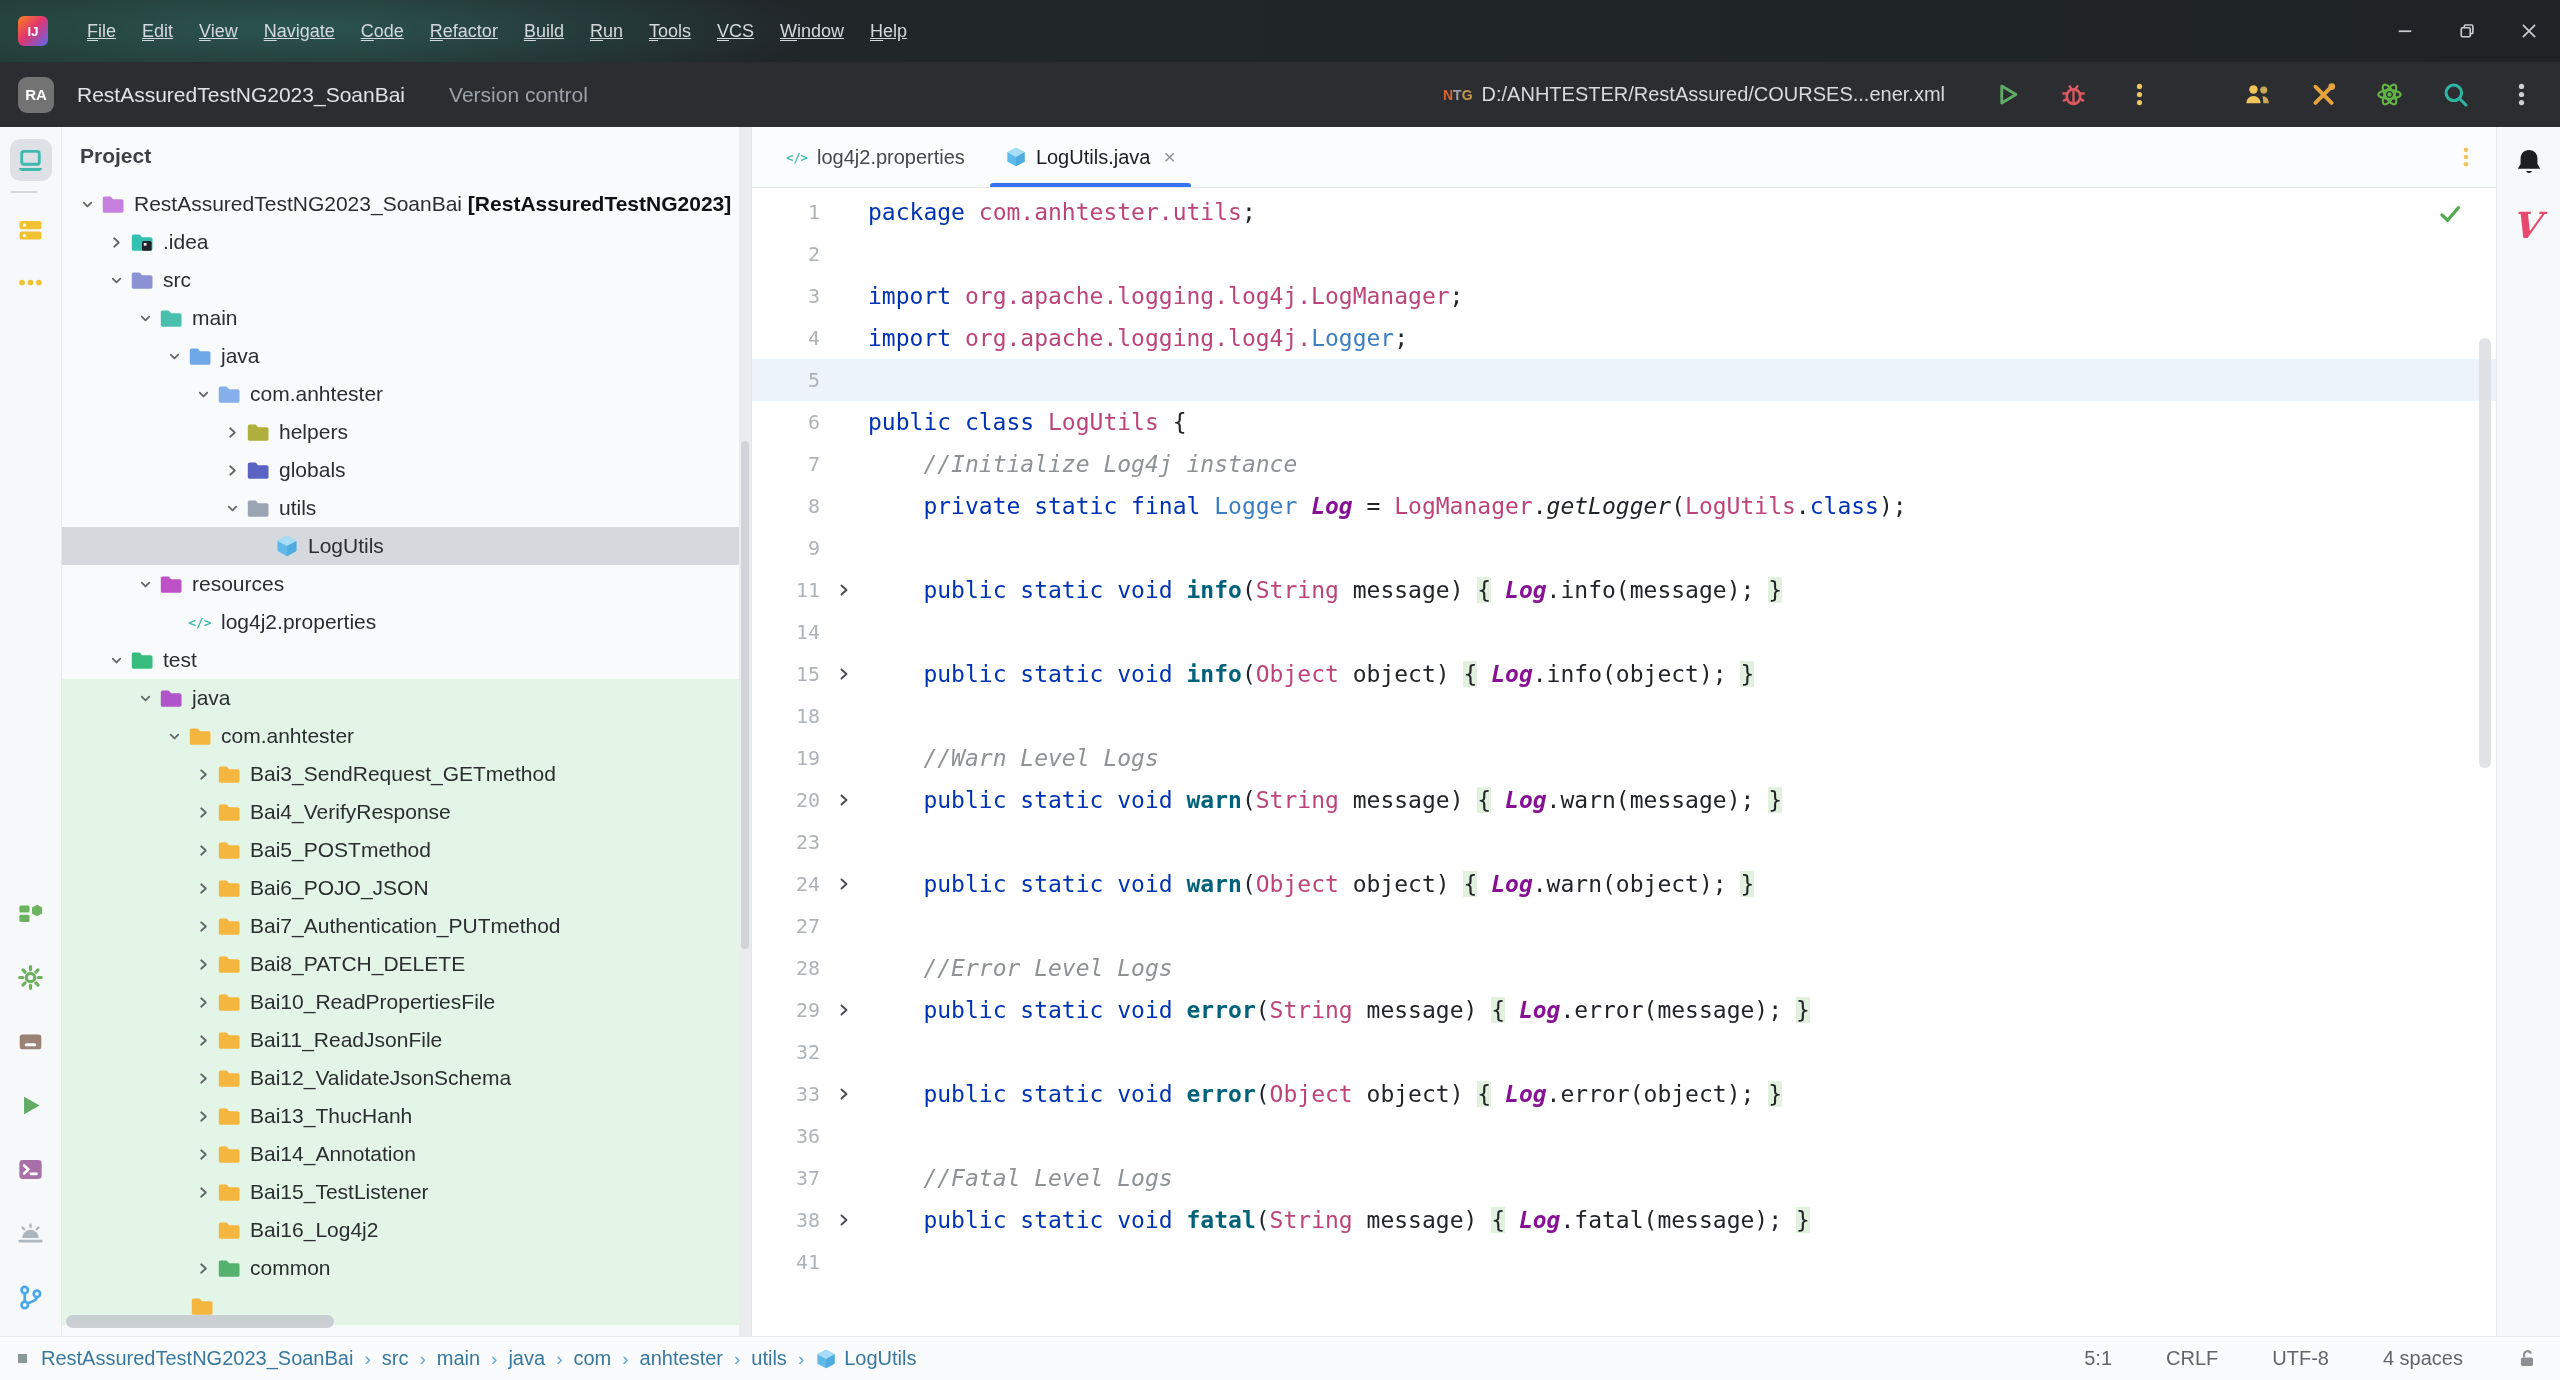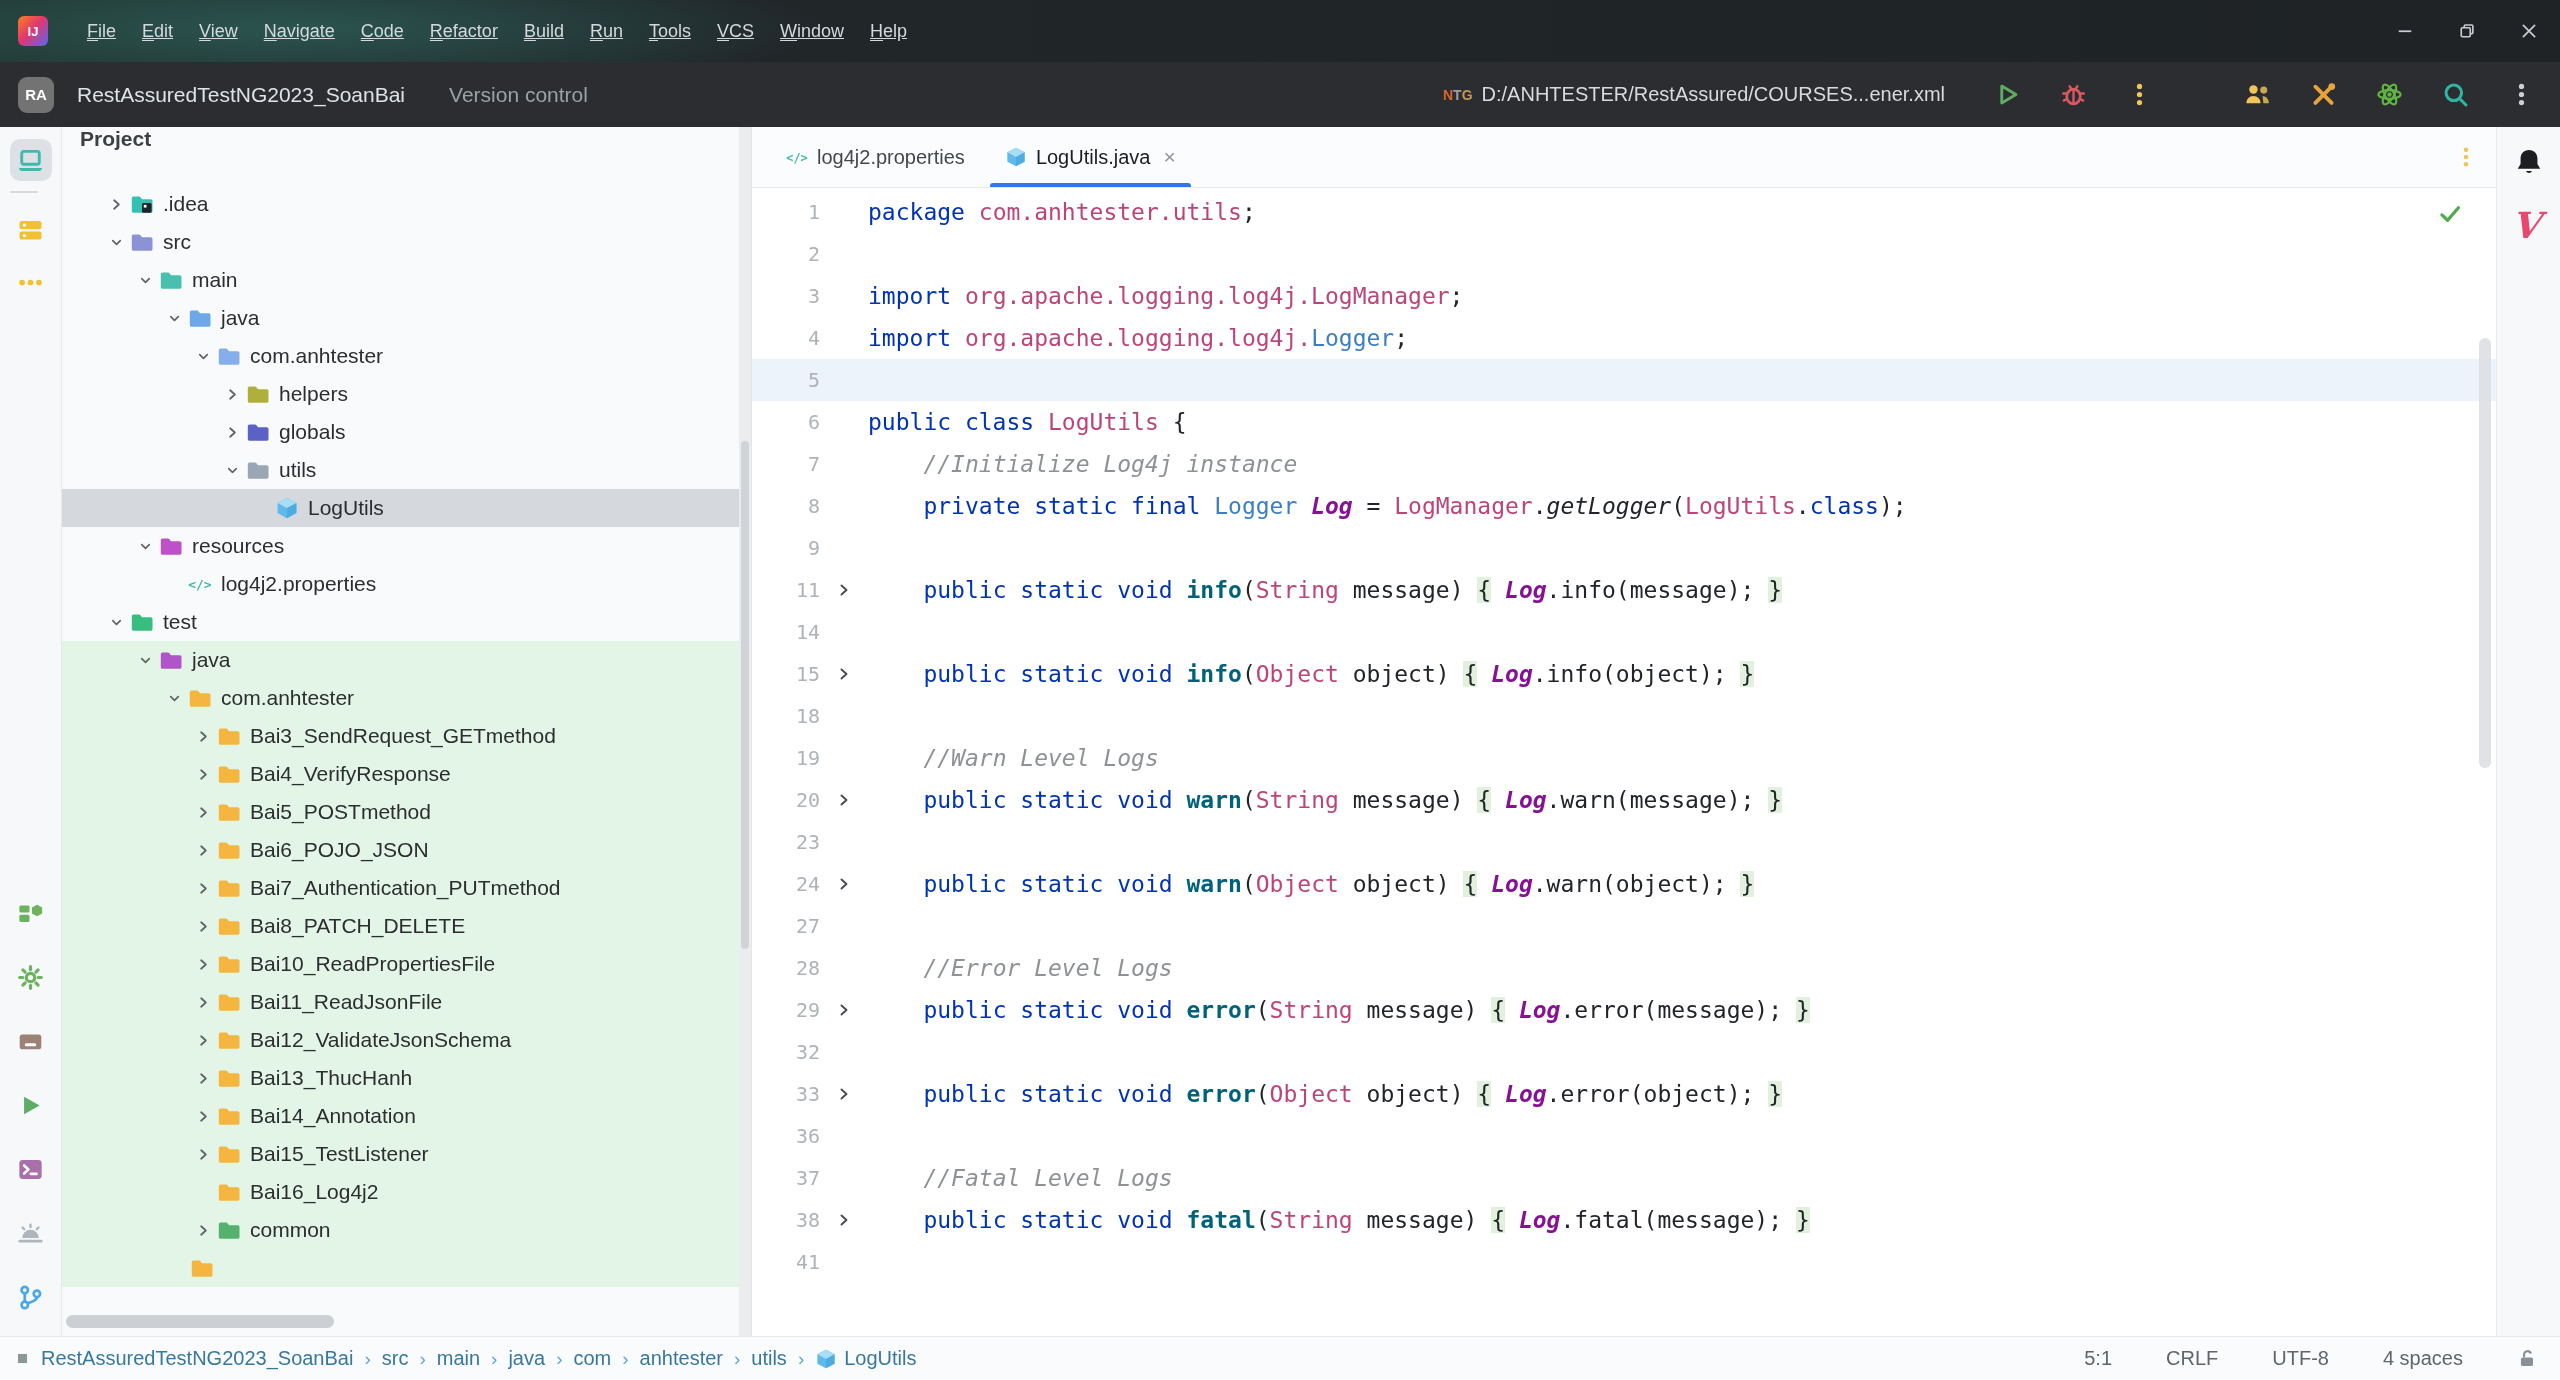--- a/index.html
+++ b/index.html
@@ -63,21 +63,21 @@
   .act-divider { width:28px; height:2px; background:#D6D8DC; border-radius:1px; margin:4px 0 16px 0; }
   #activity-bottom { margin-top:auto; display:flex; flex-direction:column; align-items:center; }
   #activity-bottom .act-btn { margin-bottom:22px; }
   #activity-bottom .act-btn:last-child { margin-bottom:0; }
 
   
   #project-panel {
     width:690px; background:#F9FAFB; border-right:1px solid #E3E5E8;
     display:flex; flex-direction:column; position:relative;
   }
-  .panel-header { height:58px; flex:none; display:flex; gap:8px; padding-left:18px; }
+  .panel-header { height:58px; flex:none; display:flex; align-items:center; gap:8px; padding-left:18px; }
   .panel-title { font-size:21px; font-weight:600; color:#3C3F44; }
   #tree { flex:1; overflow:hidden; position:relative; }
   .trow { height:38px; display:flex; align-items:center; white-space:nowrap; font-size:21px; color:#2B2D30; }
   .trow.green { background:#E3F5E6; }
   .trow.selected { background:#D5D9DE; }
   .chev { width:27px; flex:none; display:flex; justify-content:center; }
   .chev svg { width:15px; height:15px; }
   .ticon { width:24px; height:24px; flex:none; margin-right:9px; }
   .ticon svg { width:24px; height:24px; }
   .tlabel b { font-weight:700; color:#101114; }
@@ -405,20 +405,33 @@
     <section id="project-panel">
       <div class="panel-header">
         <span class="panel-title">Project</span>
         <span>
             <svg viewBox="0 0 16 16">
               <polyline points="4,6 8,10 12,6" fill="none" stroke="#4A9BD5" stroke-width="1.8" stroke-linecap="round" stroke-linejoin="round"></polyline>
             </svg>
           </span>
       </div>
       <div id="tree">
+          <div class="trow" style="padding-left: 12px;">
+            <span class="chev">
+              <svg viewBox="0 0 16 16">
+                <polyline points="4,6 8,10 12,6" fill="none" stroke="#60646A" stroke-width="1.8" stroke-linecap="round" stroke-linejoin="round"></polyline>
+              </svg>
+            </span>
+            <span class="ticon">
+              <svg viewBox="0 0 16 16">
+                <path fill="#C57FDE" d="M1.2 4.2c0-.66.54-1.2 1.2-1.2h3.6c.37 0 .72.17.95.46l1.07 1.34h5.78c.66 0 1.2.54 1.2 1.2v6.6c0 .66-.54 1.2-1.2 1.2H2.4c-.66 0-1.2-.54-1.2-1.2V4.2Z"></path>
+              </svg>
+            </span>
+            <span class="tlabel">RestAssuredTestNG2023_SoanBai<b> [RestAssuredTestNG2023]</b></span>
+          </div>
           <div class="trow" style="padding-left: 41px;">
             <span class="chev">
               <svg viewBox="0 0 16 16">
                 <polyline points="5.5,3.5 10.5,8 5.5,12.5" fill="none" stroke="#60646A" stroke-width="1.9" stroke-linecap="round" stroke-linejoin="round"></polyline>
               </svg>
             </span>
             <span class="ticon">
               <svg viewBox="0 0 16 16">
                 <path fill="#35C0B4" d="M1.2 4.2c0-.66.54-1.2 1.2-1.2h3.6c.37 0 .72.17.95.46l1.07 1.34h5.78c.66 0 1.2.54 1.2 1.2v6.6c0 .66-.54 1.2-1.2 1.2H2.4c-.66 0-1.2-.54-1.2-1.2V4.2Z"></path>
                 <rect x="8" y="7.4" width="6.4" height="6.4" rx="1" fill="#20232A"></rect>

